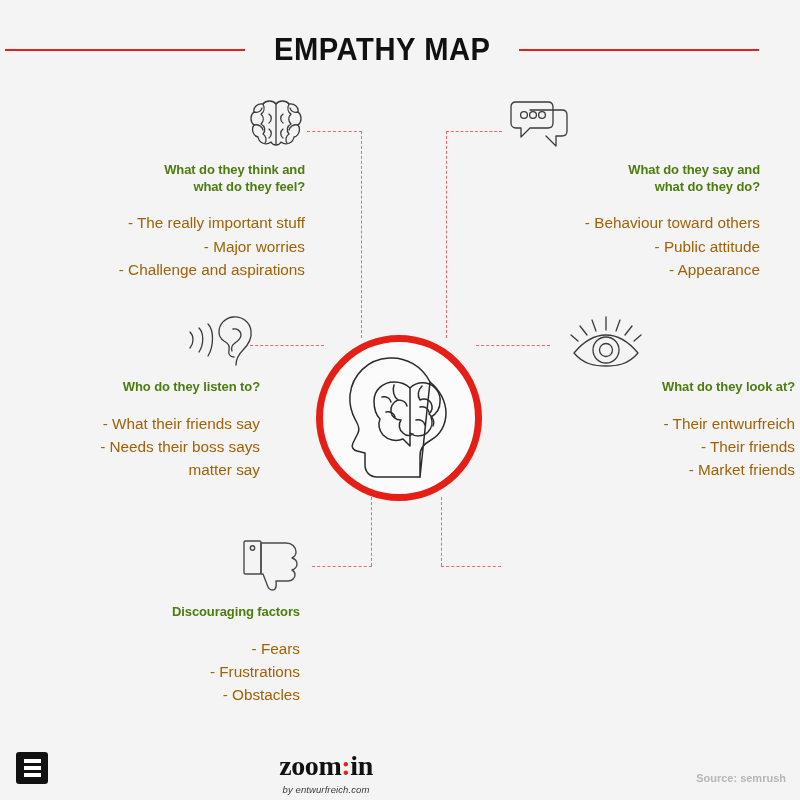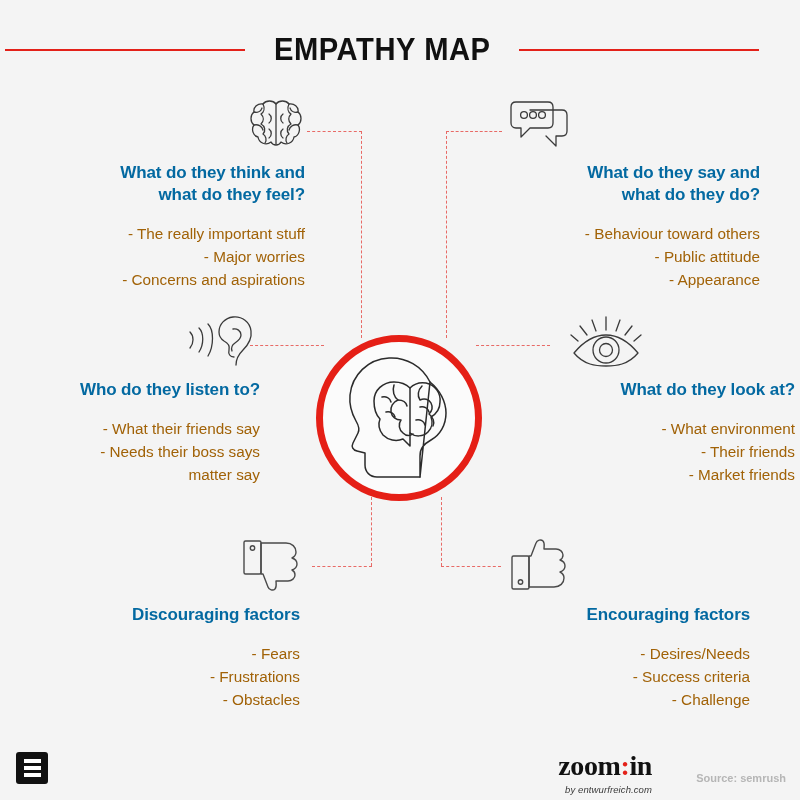--- a/index.html
+++ b/index.html
@@ -89,24 +89,24 @@
     display: block;
     margin-bottom: 12px;
   }
   .block.align-right { text-align: right; }
   .block.align-right .icon { margin-left: auto; margin-right: 0; }
   .block.align-left  { text-align: right; }
   .block.align-left .icon { margin-right: auto; margin-left: 0; }
 
   .block h2 {
     margin: 0 0 16px 0;
-    font-size: 17px;
+    font-size: 13px;
     line-height: 1.28;
     font-weight: bold;
-    color: #0369a1;
+    color: #4d7c0f;
     letter-spacing: -0.1px;
   }
   .block ul {
     margin: 0;
     padding: 0;
     list-style: none;
   }
   .block li {
     font-size: 15.3px;
     line-height: 1.52;
@@ -133,21 +133,21 @@
     display: block;
     width: 17px;
     height: 4px;
     background: #ffffff;
   }
   .wordmark {
     position: absolute;
     left: 0;
     top: 752px;
     width: 652px;
-    text-align: right;
+    text-align: center;
   }
   .wordmark .mark {
     font-family: "Liberation Serif", serif;
     font-size: 28px;
     font-weight: bold;
     color: #111111;
     letter-spacing: -0.4px;
     line-height: 1;
   }
   .wordmark .mark .colon { color: #e32119; }
@@ -237,21 +237,21 @@
       <path d="M51 27 C47 26 43 28 42 32"></path>
       <path d="M22 16 C25 18 25 23 22 25"></path>
       <path d="M36 16 C33 18 33 23 36 25"></path>
       <path d="M22 31 C25 33 25 38 22 40"></path>
       <path d="M36 31 C33 33 33 38 36 40"></path>
     </svg>
     <h2>What do they think and<br>what do they feel?</h2>
     <ul>
       <li>- The really important stuff</li>
       <li>- Major worries</li>
-      <li>- Concerns and aspirations</li>
+      <li>- Challenge and aspirations</li>
     </ul>
   </div>
 
   <div class="block align-left" style="left:510px; top:98px; width:250px;">
     <svg class="icon" width="66" height="52" viewBox="0 0 66 52" fill="none" stroke="#3a3a3a" stroke-width="1.3" stroke-linecap="round" stroke-linejoin="round">
       <path d="M20 12 L52 12 C55 12 57 14 57 17 L57 33 C57 36 55 38 52 38
                L46 38 L46 48 L36 38"></path>
       <path d="M6 4 L38 4 C41 4 43 6 43 9 L43 25 C43 28 41 30 38 30
                L20 30 L11 39 L11 30 L6 30 C3 30 1 28 1 25 L1 9 C1 6 3 4 6 4 Z"></path>
       <circle cx="14" cy="17" r="3.4"></circle>
@@ -295,21 +295,21 @@
       <path d="M36 2 L36 15"></path>
       <path d="M22 5 L26 16"></path>
       <path d="M50 5 L46 16"></path>
       <path d="M10 11 L17 20"></path>
       <path d="M62 11 L55 20"></path>
       <path d="M1 20 L8 26"></path>
       <path d="M71 20 L64 26"></path>
     </svg>
     <h2>What do they look at?</h2>
     <ul>
-      <li>- What environment</li>
+      <li>- Their entwurfreich</li>
       <li>- Their friends</li>
       <li>- Market friends</li>
     </ul>
   </div>
 
   <div class="block align-right" style="left:70px; top:538px; width:230px;">
     <svg class="icon" width="58" height="54" viewBox="0 0 58 54" fill="none" stroke="#4a4a4a" stroke-width="1.4" stroke-linecap="round" stroke-linejoin="round">
       <rect x="2" y="3" width="17" height="33" rx="1.5"></rect>
       <circle cx="10.5" cy="10" r="2.2"></circle>
       <path d="M19 5 L44 5 C50 5 54 9 54 14 C54 17 52 19 50 20
@@ -318,36 +318,20 @@
                C34 46 35 49 33 51 C31 53 27 52 26 49 L21 36 L19 36 Z"></path>
     </svg>
     <h2>Discouraging factors</h2>
     <ul>
       <li>- Fears</li>
       <li>- Frustrations</li>
       <li>- Obstacles</li>
     </ul>
   </div>
 
-  <div class="block align-left" style="left:510px; top:538px; width:240px;">
-    <svg class="icon" width="58" height="54" viewBox="0 0 58 54" fill="none" stroke="#4a4a4a" stroke-width="1.4" stroke-linecap="round" stroke-linejoin="round">
-      <rect x="2" y="18" width="17" height="33" rx="1.5"></rect>
-      <circle cx="10.5" cy="44" r="2.2"></circle>
-      <path d="M19 49 L44 49 C50 49 54 45 54 40 C54 37 52 35 50 34
-               C53 33 55 31 55 28 C55 25 53 23 50 22
-               C52 21 53 19 53 17 C53 14 50 11 46 11 L34 11
-               C34 8 35 5 33 3 C31 1 27 2 26 5 L21 18 L19 18 Z"></path>
-    </svg>
-    <h2>Encouraging factors</h2>
-    <ul>
-      <li>- Desires/Needs</li>
-      <li>- Success criteria</li>
-      <li>- Challenge</li>
-    </ul>
-  </div>
 
   <div class="footer-logo">
     <span></span>
     <span></span>
     <span></span>
   </div>
 
   <div class="wordmark">
     <div class="mark"><span>zoom</span><span class="colon">:</span><span>in</span></div>
     <div class="sub">by entwurfreich.com</div>

